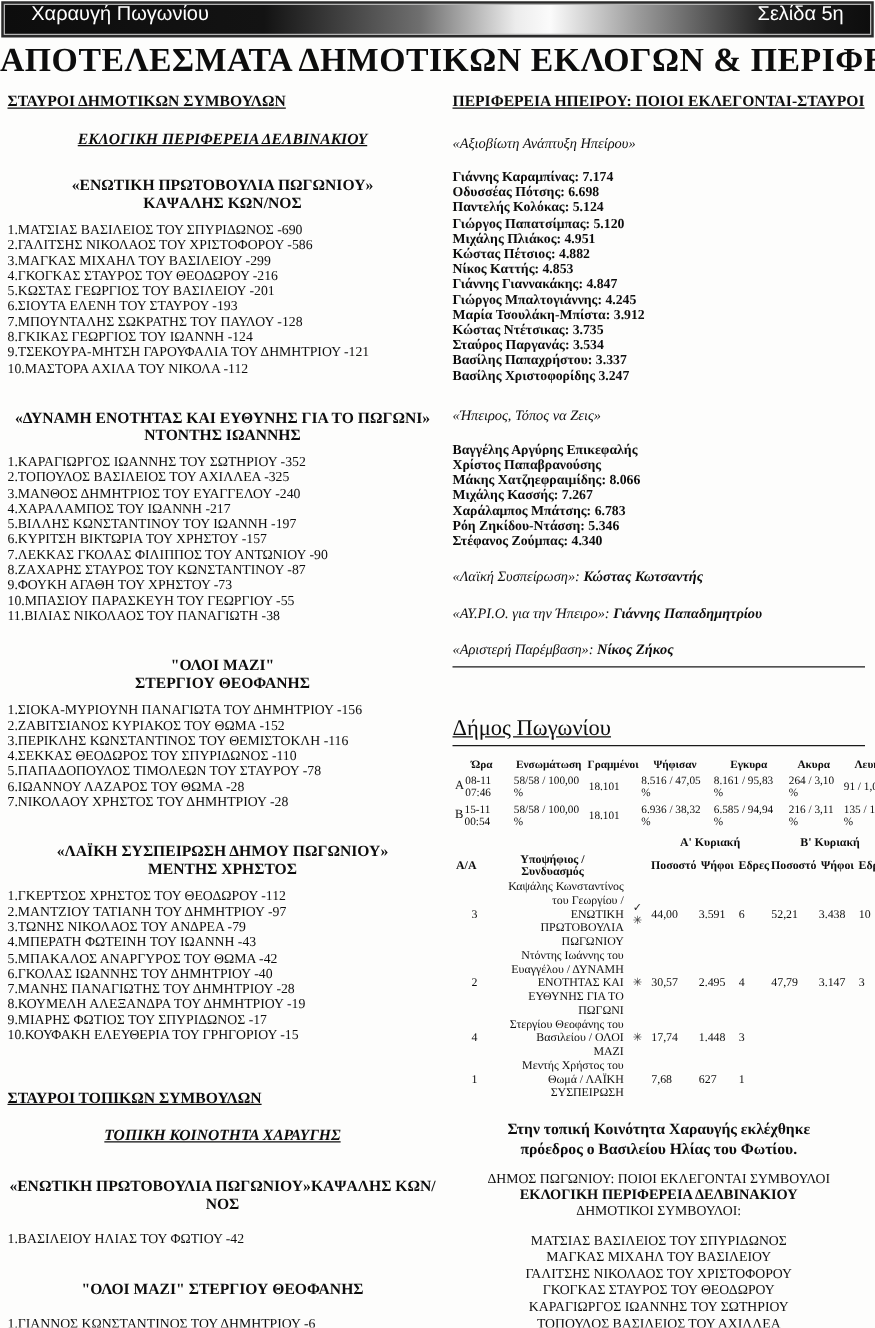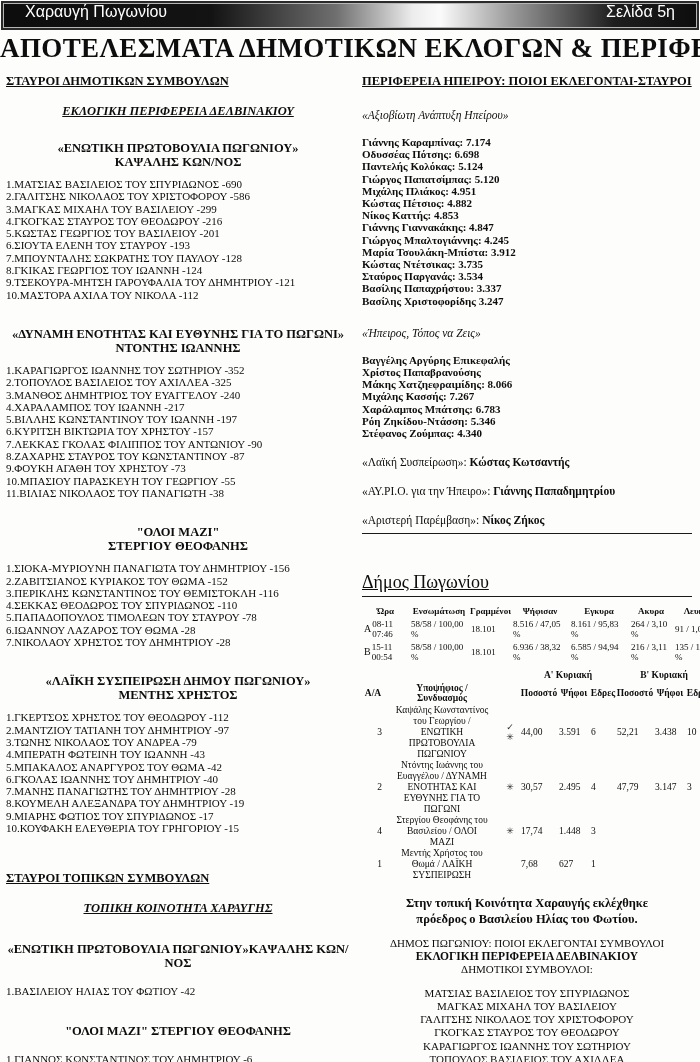--- a/index.html
+++ b/index.html
@@ -33,21 +33,21 @@
   .h-sub{font-weight:bold;font-style:italic;text-decoration:underline;text-align:center;font-size:12.5px;margin:15px 0 0;}
   .party-title{font-weight:bold;text-align:center;font-size:12.5px;line-height:14px;margin:26px 0 0;}
   .party:first-of-type .party-title{margin-top:22px;}
   .cand-list{margin:9px 0 0;font-size:11px;line-height:12.3px;}
   .local-list{margin:15px 0 0;font-size:11px;line-height:12.3px;}
 
   
   .rh-main{font-weight:bold;text-decoration:underline;text-align:left;font-size:12.5px;margin:8px 0 0;}
   .group-label{font-size:11.5px;margin:20px 0 0;font-style:italic;}
   .group-names{font-weight:bold;font-size:11px;line-height:12.2px;margin:15px 0 0;}
-  .single-line{font-size:11.5px;margin:17px 0 0;}
+  .single-line{font-size:11.5px;margin:17px 0 0;font-style:italic;}
   .single-line b{font-size:11.5px;}
   .rule-under{border-bottom:1.5px solid #1a1a1a;padding-bottom:7px;}
   .muni-title{font-weight:normal;font-size:18px;text-decoration:underline;margin:38px 0 0;border-bottom:1.5px solid #1a1a1a;padding-bottom:3px;}
 
   
   table{border-collapse:collapse;}
   .stats{width:100%;table-layout:fixed;font-size:9px;line-height:10.5px;margin-top:8px;}
   .stats th{font-weight:bold;text-align:center;padding:1px 1px;vertical-align:bottom;}
   .stats td{padding:1px 2px;vertical-align:middle;text-align:left;}
   .stats .c-time{width:47px;}.stats .c-ens{width:60px;}.stats .c-reg{width:42px;}
@@ -58,21 +58,21 @@
   .pre{white-space:pre-line;}
 
   
   .results{width:100%;table-layout:fixed;font-size:9.5px;line-height:11px;margin-top:5px;}
   .results th{font-weight:bold;text-align:center;padding:1px 0;}
   .results td{padding:0 1px;vertical-align:middle;}
   .results .c-aa{width:22px;}.results .c-name{width:116px;}.results .c-ic{width:20px;}
   .results .c-p{width:38px;}.results .c-v{width:32px;}.results .c-s{width:26px;}
   .results td.num{padding-right:4px;}
   .results td.aa{text-align:right;padding-right:2px;}
-  .results td.name{white-space:pre-line;text-align:center;}
+  .results td.name{white-space:pre-line;text-align:right;}
   .results td.icons{text-align:center;line-height:10px;font-family:"DejaVu Sans",sans-serif;font-size:9px;color:#2c2c2c;}
   .hdr2{line-height:10.5px;}
 
   .president-note{font-weight:bold;text-align:center;font-size:12.5px;line-height:16px;margin:14px 6px 0;}
   .elected-block{text-align:center;margin-top:10px;}
   .elected-l1{font-size:11px;}
   .elected-l2{font-weight:bold;font-size:11.5px;margin-top:1px;}
   .elected-l3{font-size:11px;margin-top:1px;}
   .elected-names{font-size:11px;line-height:13.2px;margin-top:12px;}
 </style>

